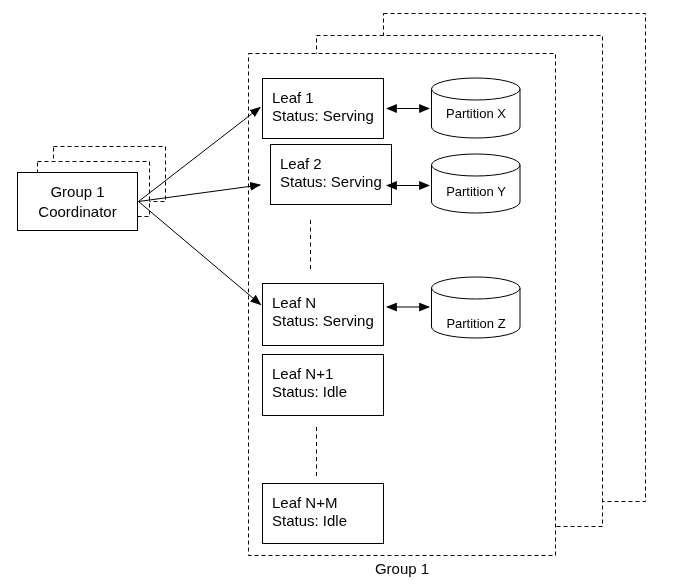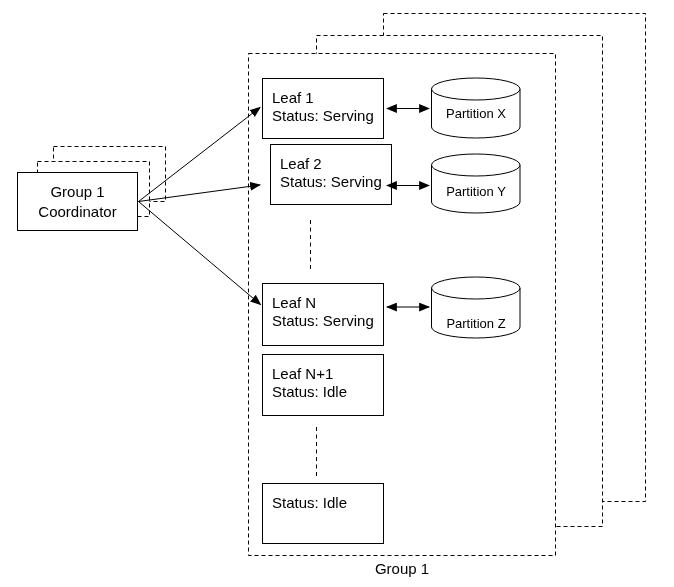--- a/index.html
+++ b/index.html
@@ -127,20 +127,21 @@
   </div>
   <div class="node leaf leaf-n">
     <div>Leaf N</div>
     <div>Status: Serving</div>
   </div>
   <div class="node leaf leaf-n1">
     <div>Leaf N+1</div>
     <div>Status: Idle</div>
   </div>
   <div class="node leaf leaf-nm">
+    <div>Leaf N+M</div>
     <div>Status: Idle</div>
   </div>
 
   <svg class="layer" width="674" height="587" viewBox="0 0 674 587">
     <defs>
       <marker id="arrow" viewBox="0 0 10 8" refX="9" refY="4" markerWidth="11" markerHeight="9" orient="auto-start-reverse">
         <path d="M0,0 L10,4 L0,8 Z" fill="#000000"></path>
       </marker>
     </defs>
 

